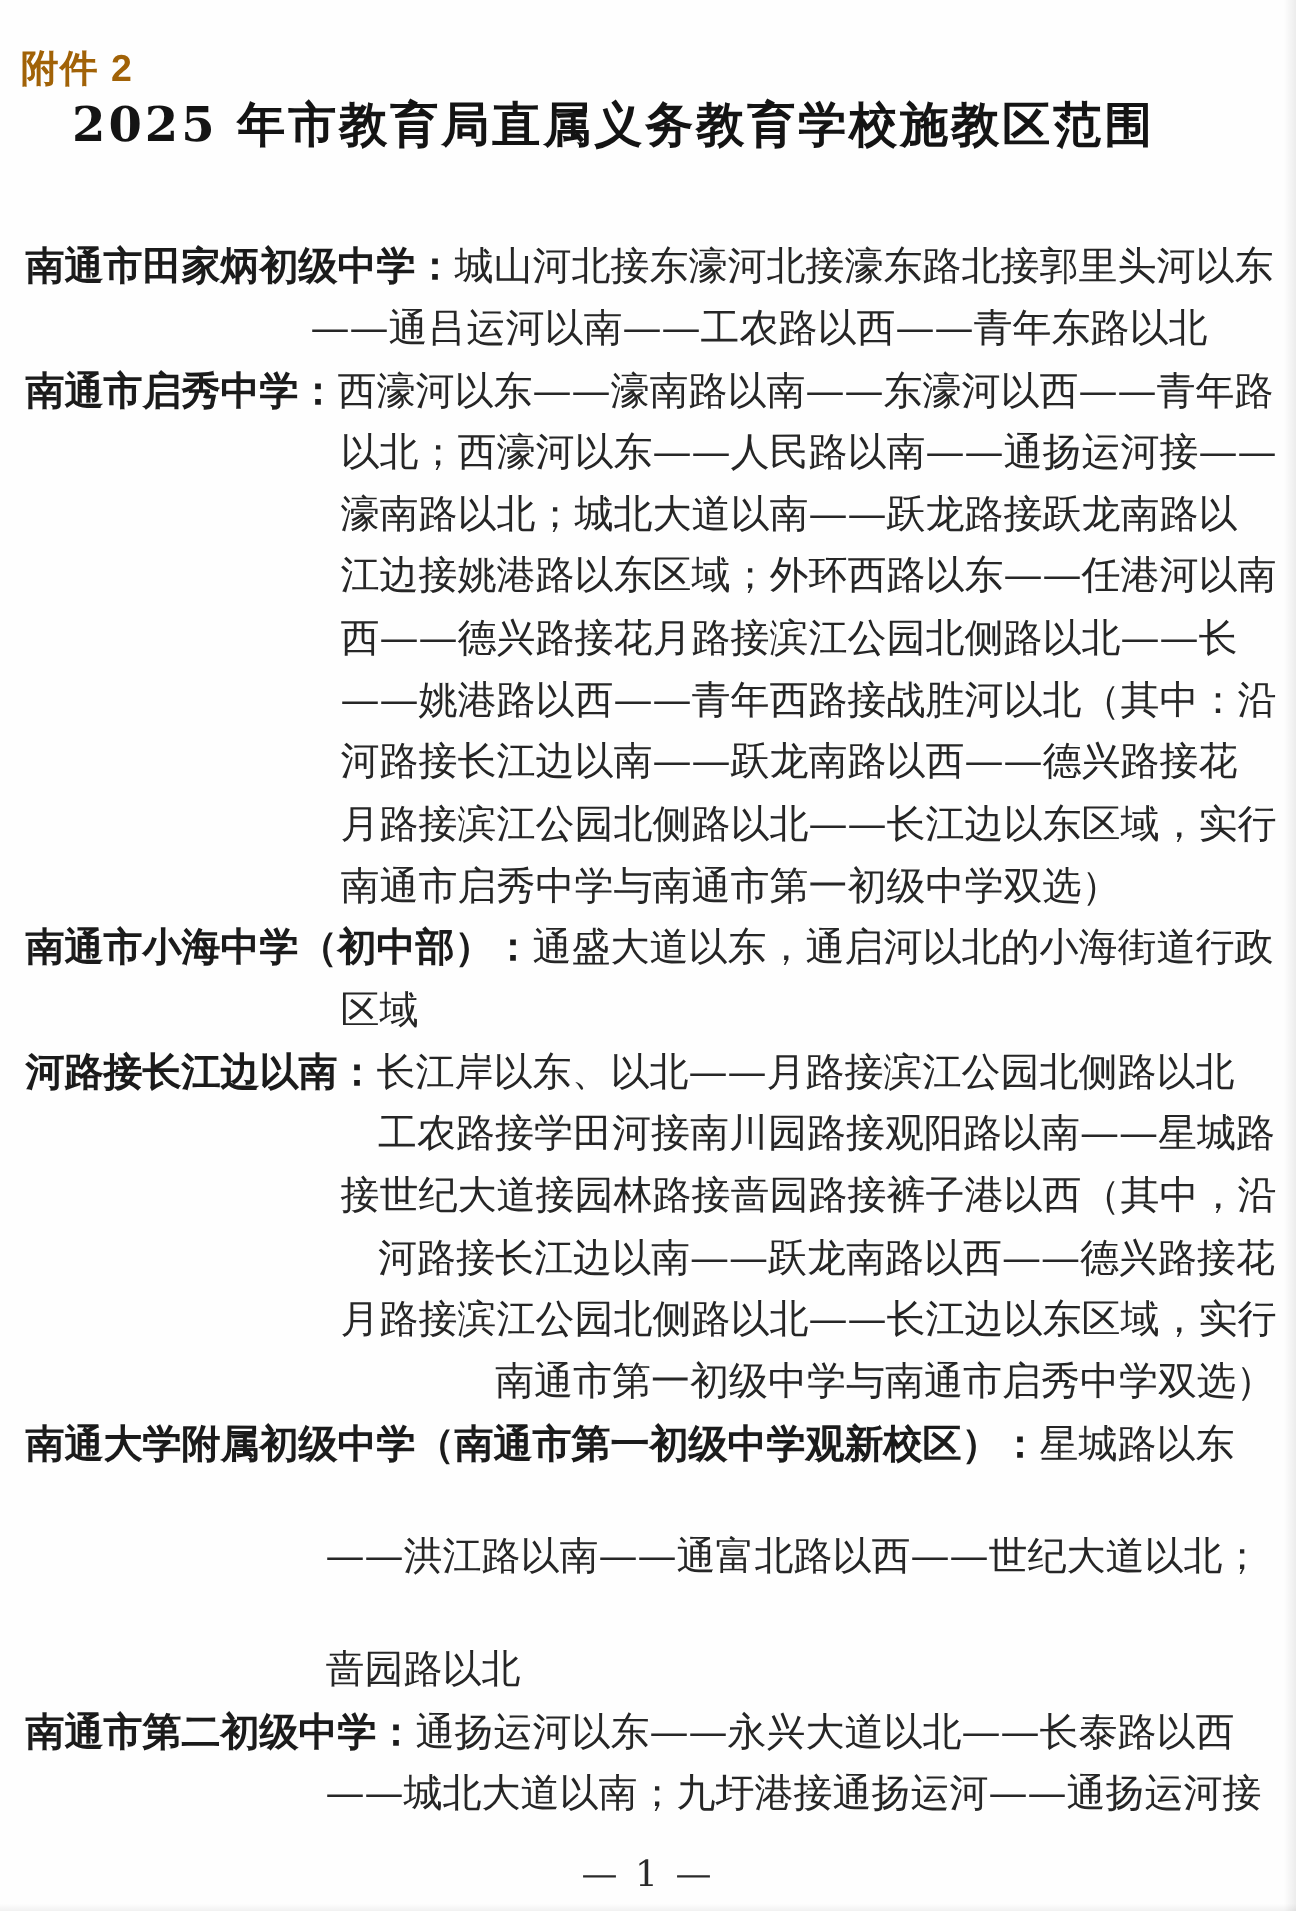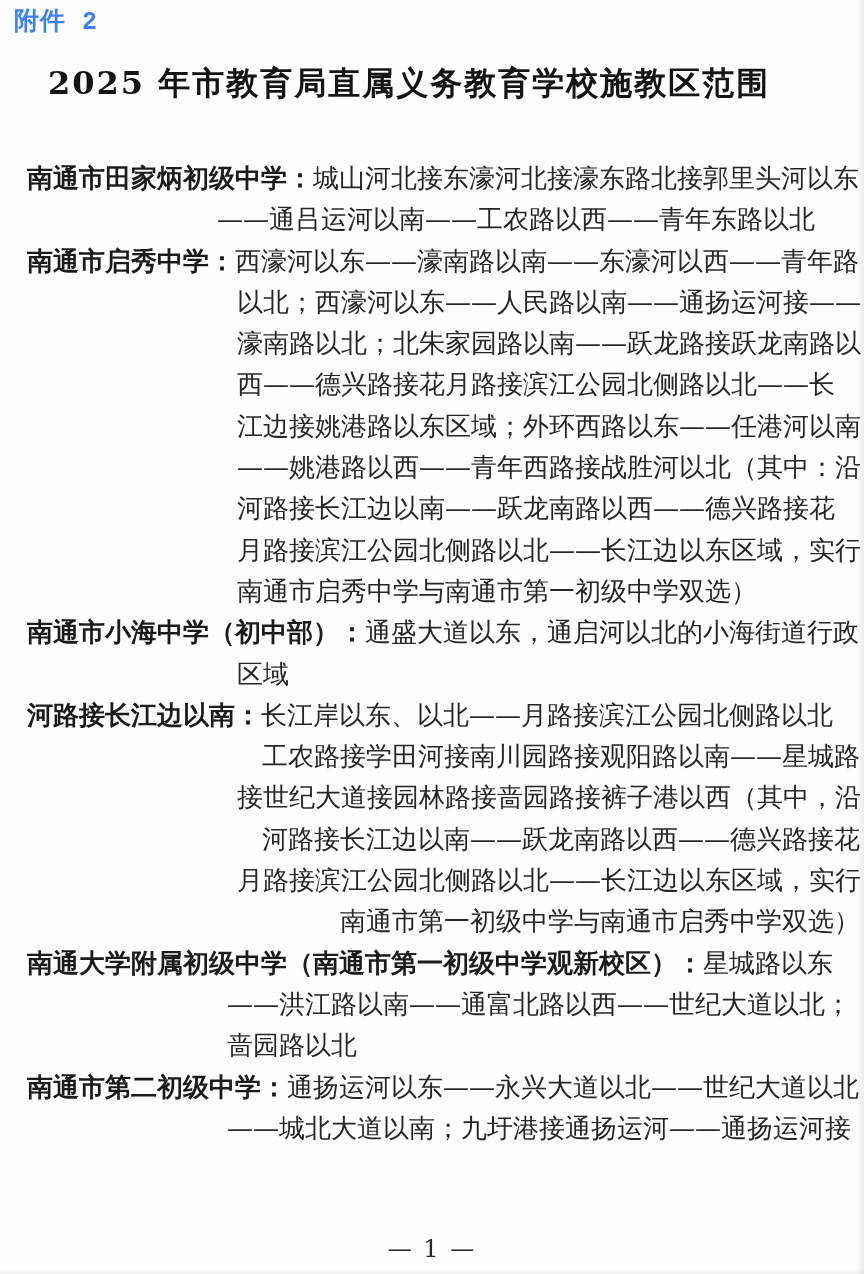--- a/index.html
+++ b/index.html
@@ -18,55 +18,55 @@
     pointer-events: none;
   }
   .scan-edge-bottom {
     position: absolute; left: 0; bottom: 0; width: 100%; height: 5px;
     background: linear-gradient(to bottom, rgba(0,0,0,0), rgba(0,0,0,0.05));
     pointer-events: none;
   }
   .attachment-label {
     position: absolute;
     left: 14px;
-    top: 4px;
-    font-family: Liberation Mono, monospace;
+    top: 29px;
+    font-family: Liberation Sans, sans-serif;
     font-size: 25px;
     font-weight: 600;
-    color: #3b82f6;
+    color: #a16207;
     letter-spacing: 1px;
   }
   .doc-title {
     position: absolute;
     top: 62px;
     left: 0;
     width: 100%;
     text-align: left;
     font-size: 32px;
     font-weight: 700;
     letter-spacing: 2px;
     color: #141414;
     padding-left: 48px;
   }
   .doc-body {
     position: absolute;
     top: 158px;
-    left: 27px;
+    left: 17px;
     width: 833px;
     font-size: 26px;
     line-height: 41.3px;
     color: #262626;
   }
   .line { white-space: nowrap; }
   .label { font-weight: 700; color: #1b1b1b; }
   .e0 .cont { padding-left: 190px; }
   .e1 .cont { padding-left: 210px; }
   .e2 .cont { padding-left: 210px; }
   .e3 .cont { padding-left: 210px; text-align: right; }
-  .e4 .cont { padding-left: 200px; }
+  .e4 .cont { padding-left: 200px; margin-top: 34px; }
   .e5 .cont { padding-left: 200px; }
   .page-number {
     position: absolute;
     top: 1235px;
     left: 0;
     width: 100%;
     text-align: center;
     font-size: 24px;
     color: #2a2a2a;
     letter-spacing: 2px;
@@ -84,23 +84,23 @@
   <div class="doc-body">
 
     <div class="entry e0">
       <div class="line first"><span class="label">南通市田家炳初级中学：</span><span>城山河北接东濠河北接濠东路北接郭里头河以东</span></div>
       <div class="line cont">——通吕运河以南——工农路以西——青年东路以北</div>
     </div>
 
     <div class="entry e1">
       <div class="line first"><span class="label">南通市启秀中学：</span><span>西濠河以东——濠南路以南——东濠河以西——青年路</span></div>
       <div class="line cont">以北；西濠河以东——人民路以南——通扬运河接——</div>
-      <div class="line cont">濠南路以北；北朱家园路以南——跃龙路接跃龙南路以</div>
+      <div class="line cont">濠南路以北；城北大道以南——跃龙路接跃龙南路以</div>
+      <div class="line cont">江边接姚港路以东区域；外环西路以东——任港河以南</div>
       <div class="line cont">西——德兴路接花月路接滨江公园北侧路以北——长</div>
-      <div class="line cont">江边接姚港路以东区域；外环西路以东——任港河以南</div>
       <div class="line cont">——姚港路以西——青年西路接战胜河以北（其中：沿</div>
       <div class="line cont">河路接长江边以南——跃龙南路以西——德兴路接花</div>
       <div class="line cont">月路接滨江公园北侧路以北——长江边以东区域，实行</div>
       <div class="line cont">南通市启秀中学与南通市第一初级中学双选）</div>
     </div>
 
     <div class="entry e2">
       <div class="line first"><span class="label">南通市小海中学（初中部）：</span><span>通盛大道以东，通启河以北的小海街道行政</span></div>
       <div class="line cont">区域</div>
     </div>
@@ -114,21 +114,21 @@
       <div class="line cont">南通市第一初级中学与南通市启秀中学双选）</div>
     </div>
 
     <div class="entry e4">
       <div class="line first"><span class="label">南通大学附属初级中学（南通市第一初级中学观新校区）：</span><span>星城路以东</span></div>
       <div class="line cont">——洪江路以南——通富北路以西——世纪大道以北；</div>
       <div class="line cont">啬园路以北</div>
     </div>
 
     <div class="entry e5">
-      <div class="line first"><span class="label">南通市第二初级中学：</span><span>通扬运河以东——永兴大道以北——世纪大道以北</span></div>
+      <div class="line first"><span class="label">南通市第二初级中学：</span><span>通扬运河以东——永兴大道以北——长泰路以西</span></div>
       <div class="line cont">——城北大道以南；九圩港接通扬运河——通扬运河接</div>
     </div>
 
   </div>
 
   <div class="page-number">— 1 —</div>
 
   <div class="scan-edge-right"></div>
   <div class="scan-edge-bottom"></div>
 

